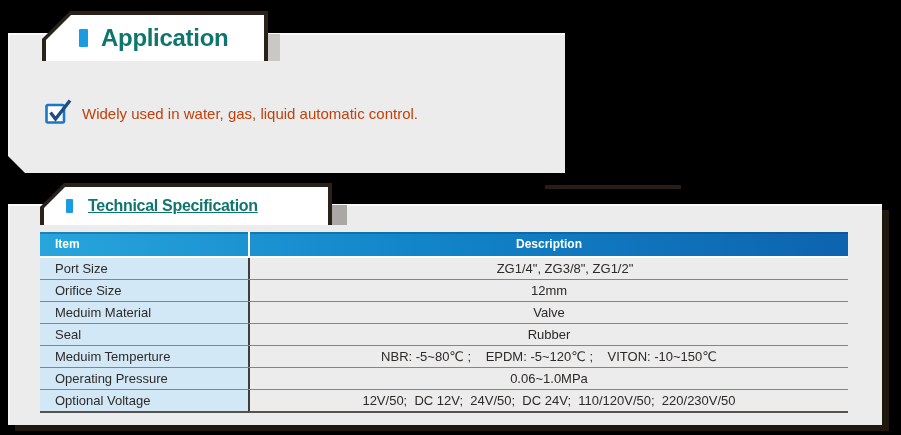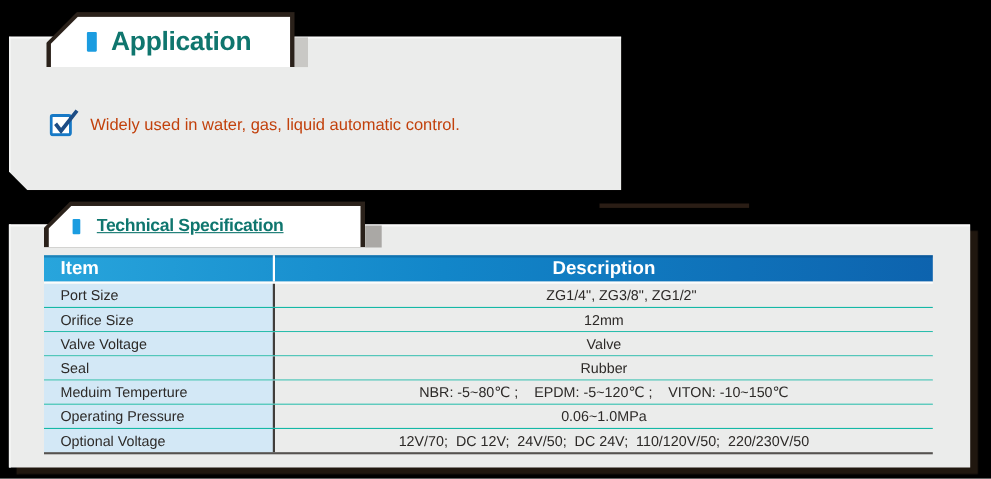--- a/index.html
+++ b/index.html
@@ -53,21 +53,21 @@
   
   .spec-table{
     position:absolute;left:40px;top:232px;width:808px;height:181px;
     display:flex;flex-direction:column;z-index:4;color:#2d2a28;
   }
   .thead{
     height:26px;box-sizing:border-box;display:flex;flex:0 0 auto;
     background:linear-gradient(90deg,#28a5dc 0%,#1286c9 45%,#0d63ae 100%);
     box-shadow:inset 0 2px 0 rgba(8,70,120,0.35);
     border-bottom:2px solid #fdfdfd;
-    color:#fff;font-weight:bold;font-size:17px;
+    color:#fff;font-weight:bold;font-size:12px;
   }
   .th-item{width:210px;box-sizing:border-box;display:flex;align-items:center;
     padding-left:15px;border-right:2px solid #fff;}
   .th-desc{flex:1;display:flex;align-items:center;justify-content:center;}
   .tbody{flex:1;display:flex;flex-direction:column;border-bottom:2px solid #55524f;box-sizing:border-box;}
   .trow{flex:1;display:flex;border-top:1px solid #14b8a6;}
   .trow:first-child{border-top:none;gap:32px;}
   .cell-item{
     width:210px;box-sizing:border-box;background:#d3e8f6;
     border-right:2px solid #403d3a;
@@ -118,35 +118,35 @@
     <div class="tbody">
       <div class="trow">
         <div class="cell-item">Port Size</div>
         <div class="cell-desc">ZG1/4", ZG3/8", ZG1/2"</div>
       </div>
       <div class="trow">
         <div class="cell-item">Orifice Size</div>
         <div class="cell-desc">12mm</div>
       </div>
       <div class="trow">
-        <div class="cell-item">Valve Voltage</div>
+        <div class="cell-item">Meduim Material</div>
         <div class="cell-desc">Valve</div>
       </div>
       <div class="trow">
         <div class="cell-item">Seal</div>
         <div class="cell-desc">Rubber</div>
       </div>
       <div class="trow">
         <div class="cell-item">Meduim Temperture</div>
         <div class="cell-desc">NBR: -5~80℃ ;    EPDM: -5~120℃ ;    VITON: -10~150℃</div>
       </div>
       <div class="trow">
         <div class="cell-item">Operating Pressure</div>
         <div class="cell-desc">0.06~1.0MPa</div>
       </div>
       <div class="trow">
         <div class="cell-item">Optional Voltage</div>
-        <div class="cell-desc">12V/70;  DC 12V;  24V/50;  DC 24V;  110/120V/50;  220/230V/50</div>
+        <div class="cell-desc">12V/50;  DC 12V;  24V/50;  DC 24V;  110/120V/50;  220/230V/50</div>
       </div>
     </div>
   </div>
 
 </div>
 
 </body></html>

